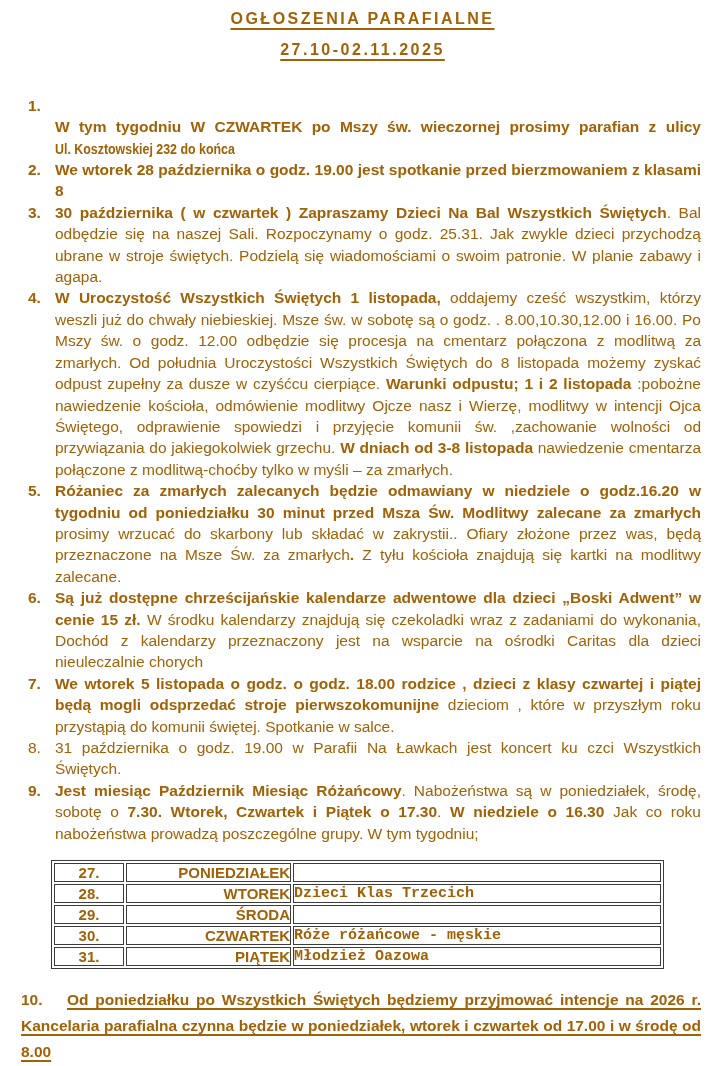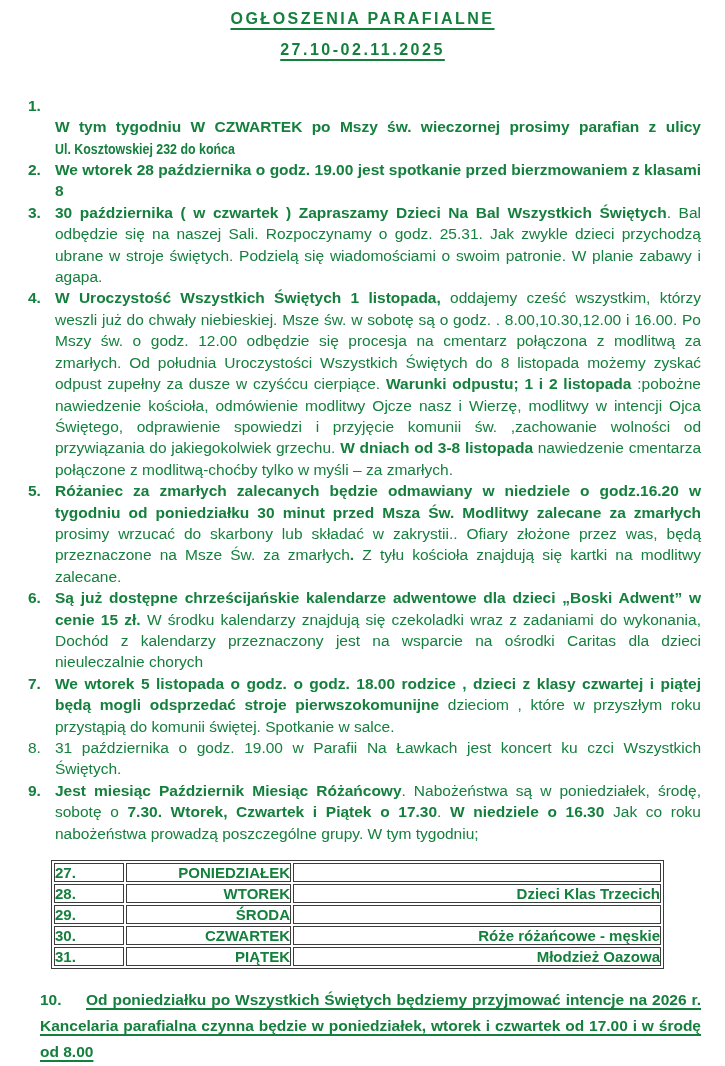--- a/index.html
+++ b/index.html
@@ -1,19 +1,19 @@
 <!DOCTYPE html>
 <html lang="pl"><head>
 <meta charset="utf-8">
 <style>
   html,body{margin:0;padding:0;background:#ffffff;}
   .page{
     position:relative;
     width:725px;height:1066px;
-    background:#ffffff;color:#15803d;
+    background:#ffffff;color:#a16207;
     font-family:"Liberation Sans","DejaVu Sans",sans-serif;
     font-size:15.5px;line-height:21.4px;
     box-sizing:border-box;
     padding-top:8px;
     overflow:hidden;
   }
   
   .title-block{text-align:center;margin-bottom:34px;}
   .title-line{margin:0 0 10px 0;}
   .title-line span{
@@ -34,27 +34,27 @@
     margin:16px 0 0 51px;
     border-collapse:separate;border-spacing:2px;
     border:1px solid #3c3c3c;
     font-weight:bold;font-size:15px;
   }
   table.rosary td{
     border:1px solid #3c3c3c;
     height:17px;line-height:17px;
     padding:0;vertical-align:middle;
   }
-  td.c-date{width:68px;text-align:left;margin-top:39px;}
+  td.c-date{width:68px;text-align:center;margin-top:39px;}
   td.c-day{width:163px;text-align:right;}
-  td.c-group{width:366px;text-align:right;}
+  td.c-group{width:366px;text-align:left;font-family:Liberation Mono, monospace;}
   
   .final-item{
     margin-top:18px;
-    padding:0 24px 0 40px;
+    padding:0 24px 0 21px;
     text-align:justify;
     line-height:26px;
     font-weight:bold;
   }
   .final-item .num10{display:inline-block;width:46px;font-weight:bold;}
 </style>
 </head>
 <body>
 
 <div class="page">

